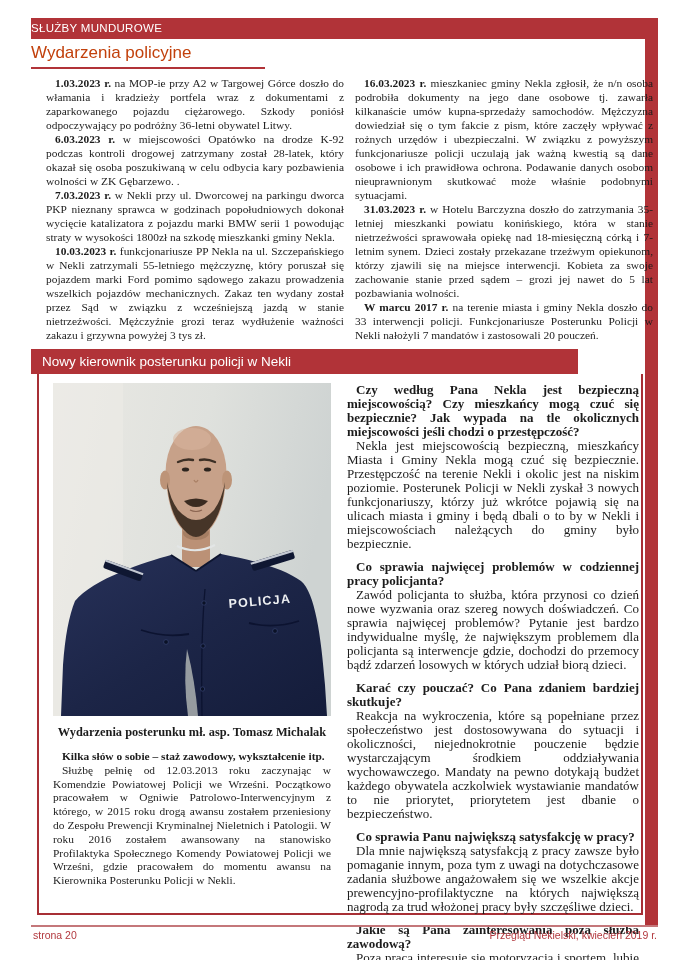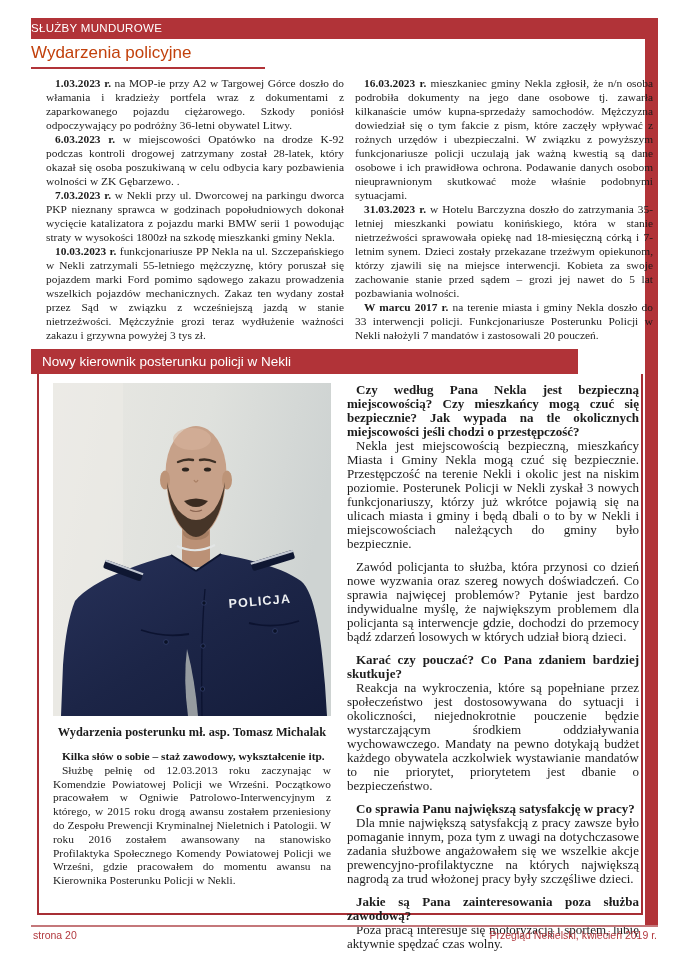--- a/index.html
+++ b/index.html
@@ -151,20 +151,21 @@
         <p class="a">Służbę pełnię od 12.03.2013 roku zaczynając w Komendzie Powiatowej Policji we Wrześni. Początkowo pracowałem w Ogniwie Patrolowo-Interwencyjnym z którego, w 2015 roku drogą awansu zostałem przeniesiony do Zespołu Prewencji Kryminalnej Nieletnich i Patologii. W roku 2016 zostałem awansowany na stanowisko Profilaktyka Społecznego Komendy Powiatowej Policji we Wrześni, gdzie pracowałem do momentu awansu na Kierownika Posterunku Policji w Nekli.</p>
       </div>
     </div>
 
     <div class="feature-right qa">
       <div class="block">
         <p class="q">Czy według Pana Nekla jest bezpieczną miejscowością? Czy mieszkańcy mogą czuć się bezpiecznie? Jak wypada na tle okolicznych miejscowości jeśli chodzi o przestępczość?</p>
         <p class="a">Nekla jest miejscowością bezpieczną, mieszkańcy Miasta i Gminy Nekla mogą czuć się bezpiecznie. Przestępczość na terenie Nekli i okolic jest na niskim poziomie. Posterunek Policji w Nekli zyskał 3 nowych funkcjonariuszy, którzy już wkrótce pojawią się na ulicach miasta i gminy i będą dbali o to by w Nekli i miejscowościach należących do gminy było bezpiecznie.</p>
       </div>
       <div class="block">
+        <p class="q">Co sprawia najwięcej problemów w codziennej pracy policjanta?</p>
         <p class="a">Zawód policjanta to służba, która przynosi co dzień nowe wyzwania oraz szereg nowych doświadczeń. Co sprawia najwięcej problemów? Pytanie jest bardzo indywidualne myślę, że największym problemem dla policjanta są interwencje gdzie, dochodzi do przemocy bądź zdarzeń losowych w których udział biorą dzieci.</p>
       </div>
       <div class="block">
         <p class="q">Karać czy pouczać? Co Pana zdaniem bardziej skutkuje?</p>
         <p class="a">Reakcja na wykroczenia, które są popełniane przez społeczeństwo jest dostosowywana do sytuacji i okoliczności, niejednokrotnie pouczenie będzie wystarczającym środkiem oddziaływania wychowawczego. Mandaty na pewno dotykają budżet każdego obywatela aczkolwiek wystawianie mandatów to nie priorytet, priorytetem jest dbanie o bezpieczeństwo.</p>
       </div>
       <div class="block">
         <p class="q">Co sprawia Panu największą satysfakcję w pracy?</p>
         <p class="a">Dla mnie największą satysfakcją z pracy zawsze było pomaganie innym, poza tym z uwagi na dotychczasowe zadania służbowe angażowałem się we wszelkie akcje prewencyjno-profilaktyczne na których największą nagrodą za trud włożonej pracy były szczęśliwe dzieci.</p>
       </div>

